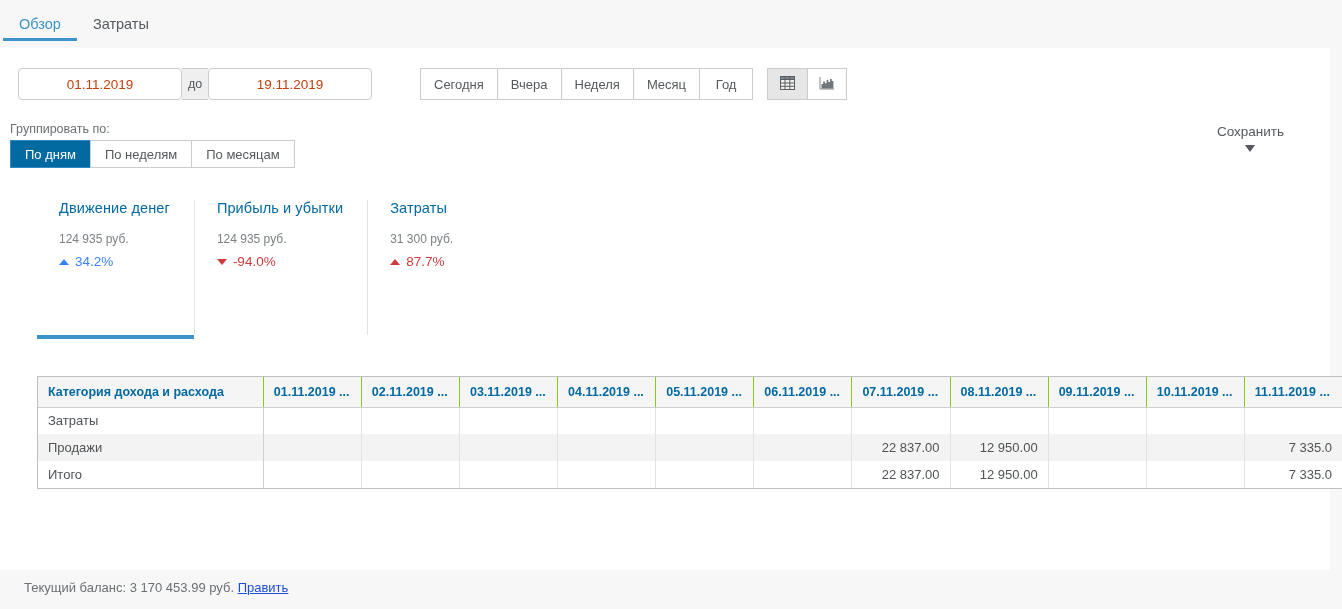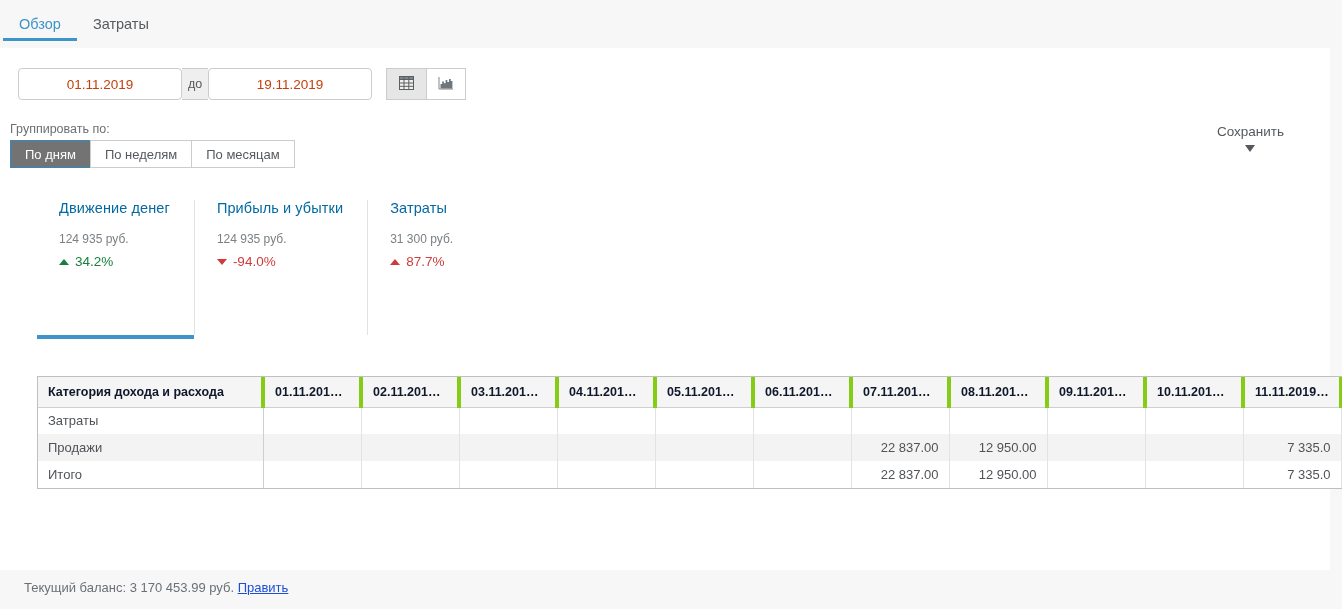--- a/index.html
+++ b/index.html
@@ -176,21 +176,21 @@
     font-size: 13px;
     color: #55595d;
     cursor: pointer;
     font-family: "Liberation Sans", sans-serif;
     display: flex;
     align-items: center;
     justify-content: center;
   }
   .gbtn:last-child { border-right: 1px solid #ccc; }
   .gbtn.active {
-    background: #737373;
+    background: #0369a1;
     border-color: #2f8ac2;
     color: #ffffff;
   }
 
   
   .kpis {
     position: absolute;
     left: 37px; top: 152px;
     display: flex;
     height: 135px;
@@ -216,21 +216,21 @@
     margin-bottom: 8px;
     white-space: nowrap;
   }
   .kpi-delta {
     font-size: 13.5px;
     display: flex;
     align-items: center;
     gap: 6px;
     white-space: nowrap;
   }
-  .kpi-delta.up { color: #15803d; }
+  .kpi-delta.up { color: #3b82f6; }
   .kpi-delta.down { color: #cf3b3b; }
   .kpi-delta.up-red { color: #cf3b3b; }
   .tri {
     width: 0; height: 0;
     display: inline-block;
     border-left: 5px solid transparent;
     border-right: 5px solid transparent;
   }
   .tri.up { border-bottom: 6px solid currentColor; }
   .tri.down { border-top: 6px solid currentColor; }
@@ -255,23 +255,23 @@
   }
   table.grid {
     border-collapse: collapse;
     table-layout: fixed;
     width: 1305px;
     font-size: 13px;
   }
   table.grid th {
     height: 30px;
     background: #f5f5f5;
-    border-right: 4px solid #84cc16;
+    border-right: 1px solid #84cc16;
     border-bottom: 1px solid #cfcfcf;
-    color: #0f172a;
+    color: #0369a1;
     font-weight: bold;
     font-size: 12.5px;
     padding: 0 10px;
     white-space: nowrap;
     overflow: hidden;
     text-overflow: ellipsis;
   }
   th.col-cat { text-align: left; width: 225px; }
   th.col-day { text-align: left; width: 98px; }
   table.grid td {
@@ -319,20 +319,27 @@
     <div class="filterrow">
 
       <div class="daterange">
         <input class="date-input" readonly="" value="01.11.2019" style="">
         <div class="date-sep">
           <span>до</span>
         </div>
         <input class="date-input" readonly="" value="19.11.2019" style="">
       </div>
 
+      <div class="quickbtns">
+        <button class="qbtn">Сегодня</button>
+        <button class="qbtn">Вчера</button>
+        <button class="qbtn">Неделя</button>
+        <button class="qbtn">Месяц</button>
+        <button class="qbtn">Год</button>
+      </div>
 
       <div class="viewbtns">
         <button class="vbtn active">
           <span>
             <svg width="15" height="14" viewBox="0 0 15 14">
               <rect x="0.5" y="0.5" width="14" height="13" fill="#f2f0ea" stroke="#5a5f64"></rect>
               <rect x="0.5" y="0.5" width="14" height="3" fill="#7d848a" stroke="#5a5f64"></rect>
               <line x1="5" y1="0.5" x2="5" y2="13.5" stroke="#5a5f64"></line>
               <line x1="9.8" y1="0.5" x2="9.8" y2="13.5" stroke="#5a5f64"></line>
               <line x1="0.5" y1="7" x2="14.5" y2="7" stroke="#5a5f64"></line>

